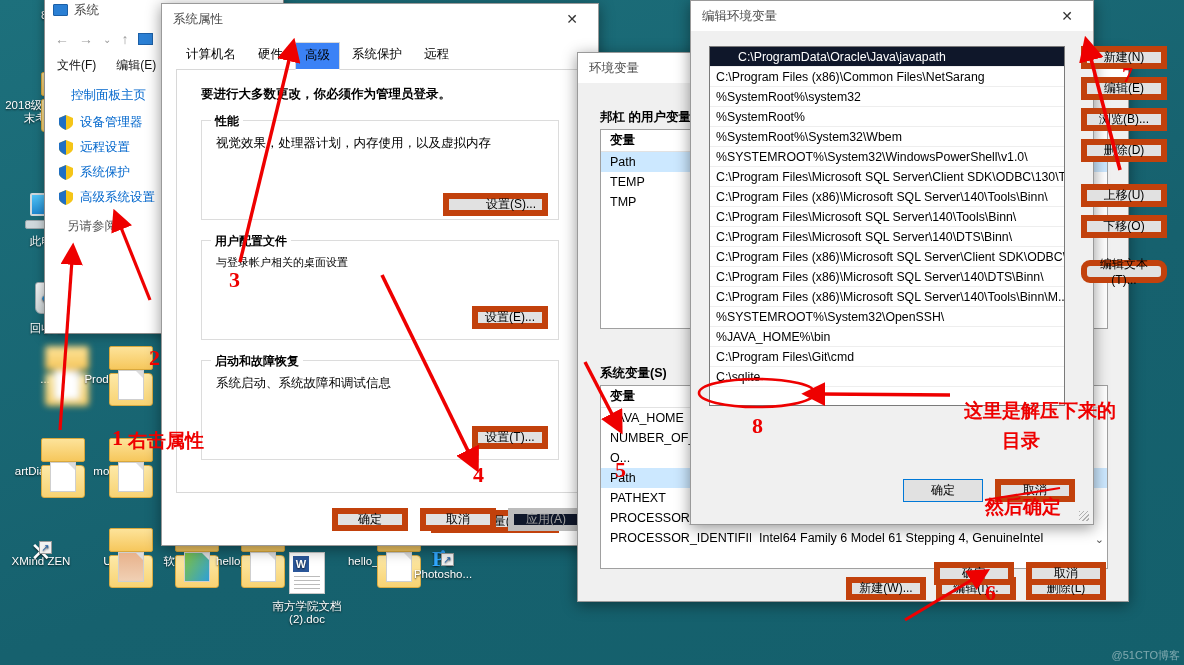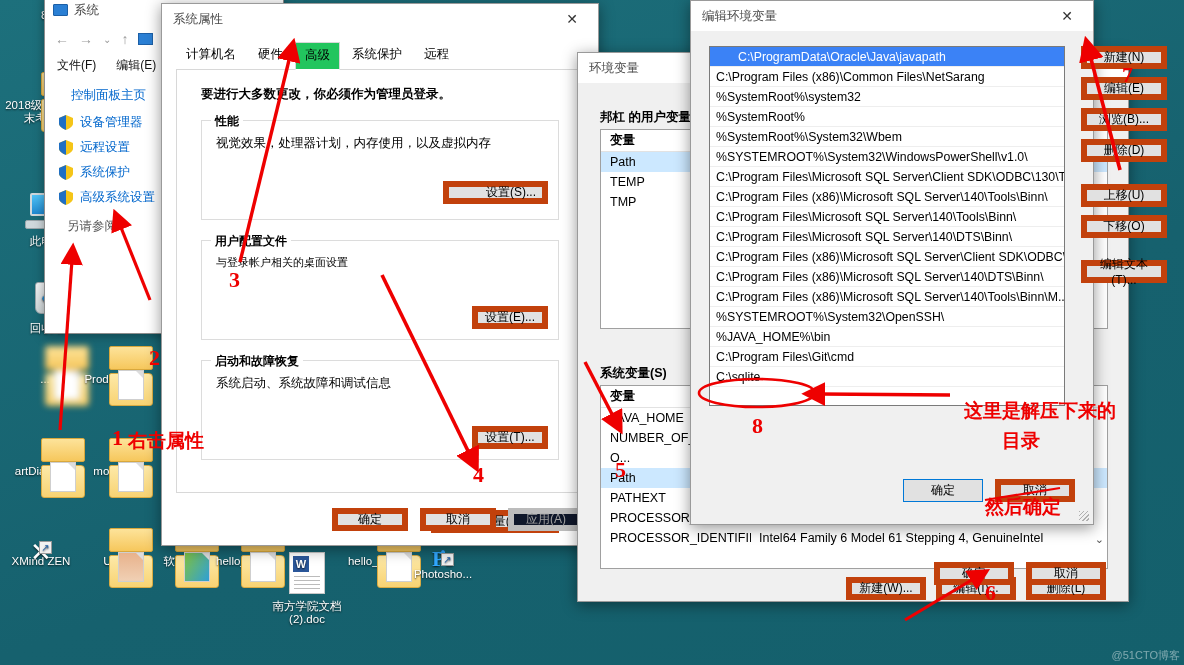--- a/index.html
+++ b/index.html
@@ -54,38 +54,38 @@
   #explorer .menu { height:24px; display:flex; gap:20px; padding-left:12px; font-size:12px; color:#111; align-items:center;}
   #explorer .cp-home { padding:10px 0 6px 26px; color:#0066cc; font-size:12.5px; }
   #explorer .cp-item { display:flex; align-items:center; gap:7px; padding:4px 0 4px 14px; color:#0066cc; font-size:12.5px;}
   .shield { width:14px; height:15px; flex:none; }
   #explorer .seealso { padding:8px 0 0 22px; color:#555; font-size:12.5px;}
   
   #sysprop { left:161px; top:3px; width:438px; height:543px; background:#fff; }
   #sysprop .tabs { position:absolute; left:14px; top:40px; right:2px; height:26px;
         border-bottom:1px solid #d8d8d8; display:flex; align-items:flex-end; }
   #sysprop .tab { font-size:12.5px; padding:4px 9px 5px; border:1px solid transparent; margin-right:2px; }
-  #sysprop .tab.active { background:#22c55e; border:1px solid #d8d8d8; border-bottom:1px solid #fff; margin-bottom:-1px;text-align:center; }
+  #sysprop .tab.active { background:#3b82f6; border:1px solid #d8d8d8; border-bottom:1px solid #fff; margin-bottom:-1px;text-align:center; }
   #sysprop .pane { position:absolute; left:14px; top:66px; right:14px; bottom:52px; border:1px solid #d8d8d8; border-top:none; background:#fff;}
   
   #envvar { left:577px; top:52px; width:552px; height:550px; background:#f0f0f0; }
   #envvar .listbox { background:#fff; border:1px solid #a0a0a0; overflow:hidden; position:absolute; }
   .lv-head { display:flex; border-bottom:1px solid #e2e2e2; height:22px; align-items:center; font-size:12.5px;}
   .lv-head .c1 { width:150px; padding-left:9px; border-right:1px solid #e8e8e8; height:100%; display:flex; align-items:center;}
   .lv-row { display:flex; height:20px; align-items:center; font-size:12.5px; }
   .lv-row .c1 { width:150px; padding-left:9px; overflow:hidden; white-space:nowrap; }
   .lv-row .c2 { flex:1; overflow:hidden; white-space:nowrap; }
   .lv-row.sel { background:#cce8ff; }
   
   #editenv { left:690px; top:0px; width:404px; height:525px; background:#f0f0f0; }
   #editenv .pathlist { position:absolute; left:18px; top:45px; width:356px; height:360px;
        background:#fff; border:1px solid #7a7a7a; overflow:hidden; }
   .p-row { height:20px; line-height:20px; padding-left:6px; font-size:12.3px;
            border-bottom:1px solid #eeeeee; white-space:nowrap; overflow:hidden; }
-  .p-row.sel { background:#3b82f6; color:#fff;padding-left:28px; }
+  .p-row.sel { background:#0f172a; color:#fff;padding-left:28px; }
   #editenv .sidebtns { position:absolute; left:390px; top:45px; width:86px; }
   #editenv .sidebtns .btn { width:86px; display:flex; margin-bottom:8px; }
   
   .ann { position:absolute; color:#ee0000; font-weight:bold; pointer-events:none; }
   .annnum { font-size:22px; font-family:"Liberation Serif",serif; }
   .anntxt { font-size:19px; }
   svg.arrow { position:absolute; pointer-events:none; }
   .wm { position:absolute; right:4px; bottom:2px; color:rgba(255,255,255,.45); font-size:11px; }
 </style>
 </head>
@@ -229,21 +229,21 @@
       <div class="tab active">高级</div>
       <div class="tab">系统保护</div>
       <div class="tab">远程</div>
     </div>
   <div class="pane">
     <div style="position:absolute;left:24px;top:16px;font-size:12.5px;font-weight:bold;">要进行大多数更改，你必须作为管理员登录。</div>
 
     <div class="groupbox" style="left:24px;top:50px;right:24px;height:100px;">
       <span class="gb-title" style="font-weight:bold;">性能</span>
       <div style="padding:14px 0 0 14px;font-size:12.5px;">视觉效果，处理器计划，内存使用，以及虚拟内存</div>
-      <button class="btn" style="position:absolute;right:10px;bottom:15px;padding-left:37px;">设置(S)...</button>
+      <button class="btn" style="position:absolute;right:10px;bottom:3px;padding-left:37px;">设置(S)...</button>
     </div>
 
     <div class="groupbox" style="left:24px;top:170px;right:24px;height:100px;">
       <span class="gb-title" style="font-weight:bold;">用户配置文件</span>
       <div style="padding:14px 0 0 14px;font-size:11px;">与登录帐户相关的桌面设置</div>
       <button class="btn" style="position:absolute;right:10px;bottom:10px;">设置(E)...</button>
     </div>
 
     <div class="groupbox" style="left:24px;top:290px;right:24px;height:100px;">
       <span class="gb-title" style="font-weight:bold;">启动和故障恢复</span>
@@ -362,21 +362,21 @@
       <div class="p-row">C:\Program Files\Git\cmd</div>
       <div class="p-row">C:\sqlite</div>
     </div>
   <div class="sidebtns" id="edit-side-btns">
       <button class="btn">新建(N)</button>
       <button class="btn">编辑(E)</button>
       <button class="btn">浏览(B)...</button>
       <button class="btn">删除(D)</button>
       <button class="btn" style="margin-top: 22px;">上移(U)</button>
       <button class="btn">下移(O)</button>
-      <button class="btn" style="margin-top: 22px;">编辑文本(T)...</button>
+      <button class="btn" style="margin-top: 22px; border-radius: 9px;">编辑文本(T)...</button>
     </div>
   <div style="position:absolute;right:18px;bottom:22px;display:flex;gap:12px;">
     <button class="btn default" style="min-width:80px;">确定</button>
     <button class="btn" style="min-width:80px;">取消</button>
   </div>
   <div style="position:absolute;right:4px;bottom:3px;width:10px;height:10px;
               background:repeating-linear-gradient(135deg,#b0b0b0 0 1px,transparent 1px 3px);"></div>
 </div>
 
 <svg class="arrow" style="left:0;top:0;width:1184px;height:665px;" viewBox="0 0 1184 665">

